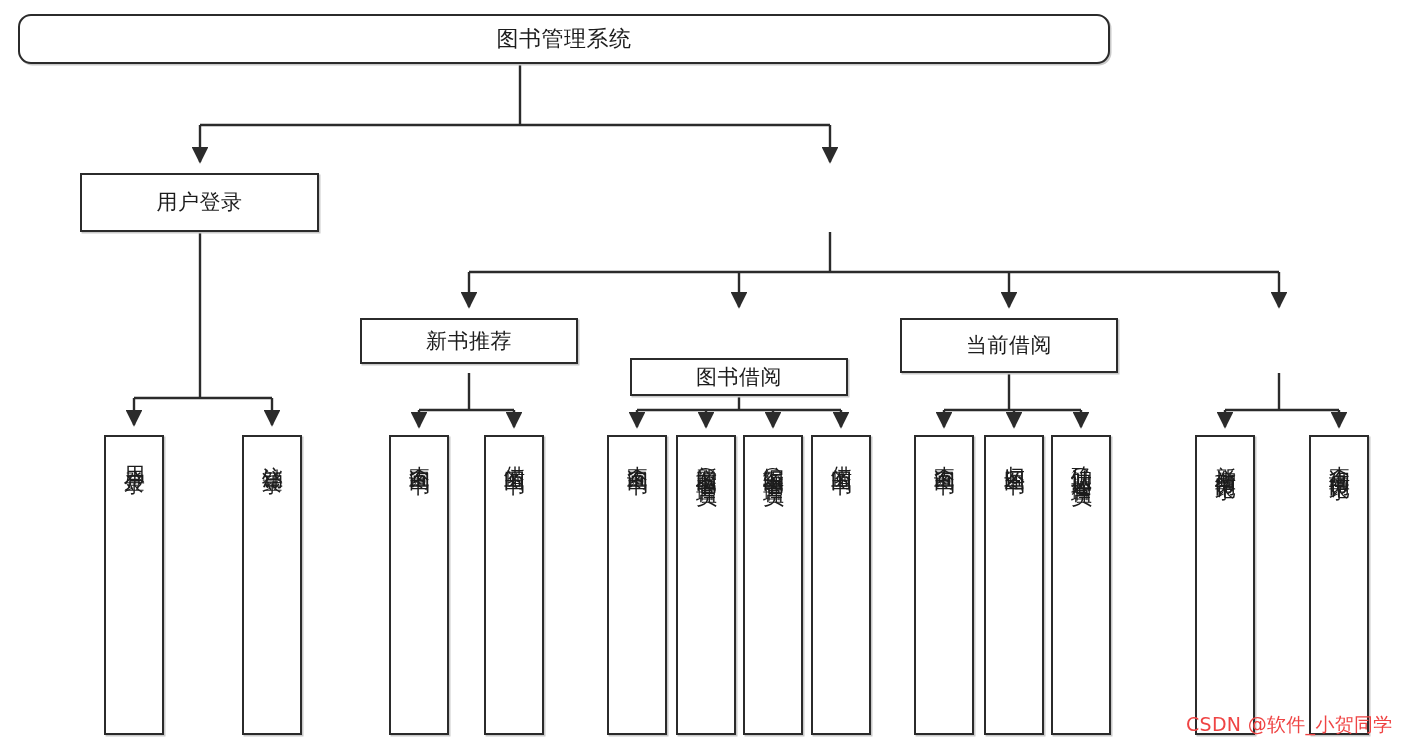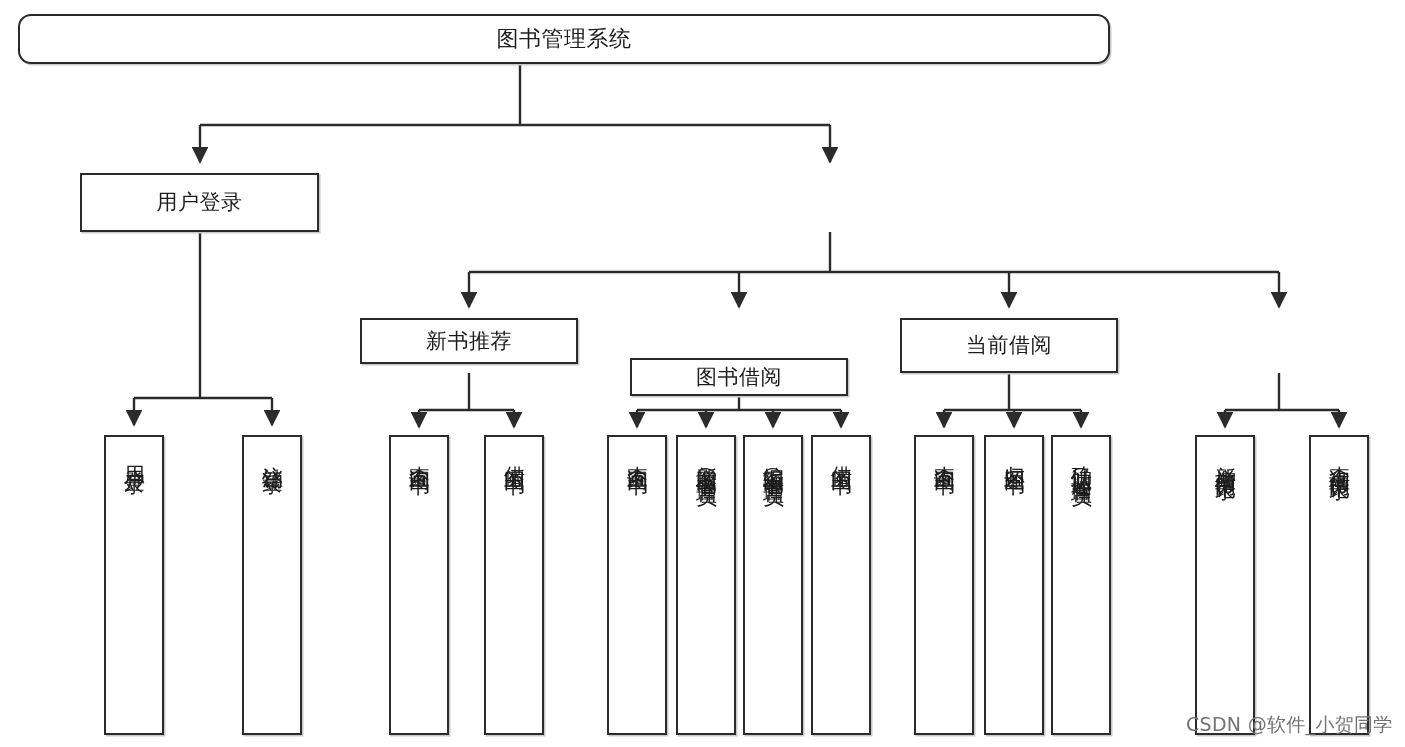--- a/index.html
+++ b/index.html
@@ -57,21 +57,21 @@
     font-size: 21px;
     line-height: 1.0;
     letter-spacing: 3px;
     white-space: nowrap;
   }
   .watermark {
     position: absolute;
     left: 1186px;
     top: 712px;
     font-size: 19px;
-    color: #737373;
+    color: #ef4444;
     font-family: "DejaVu Sans", "Liberation Sans", sans-serif;
     white-space: nowrap;
     letter-spacing: 0.3px;
   }
 </style>
 </head>
 <body>
 
 <div id="canvas">
 

